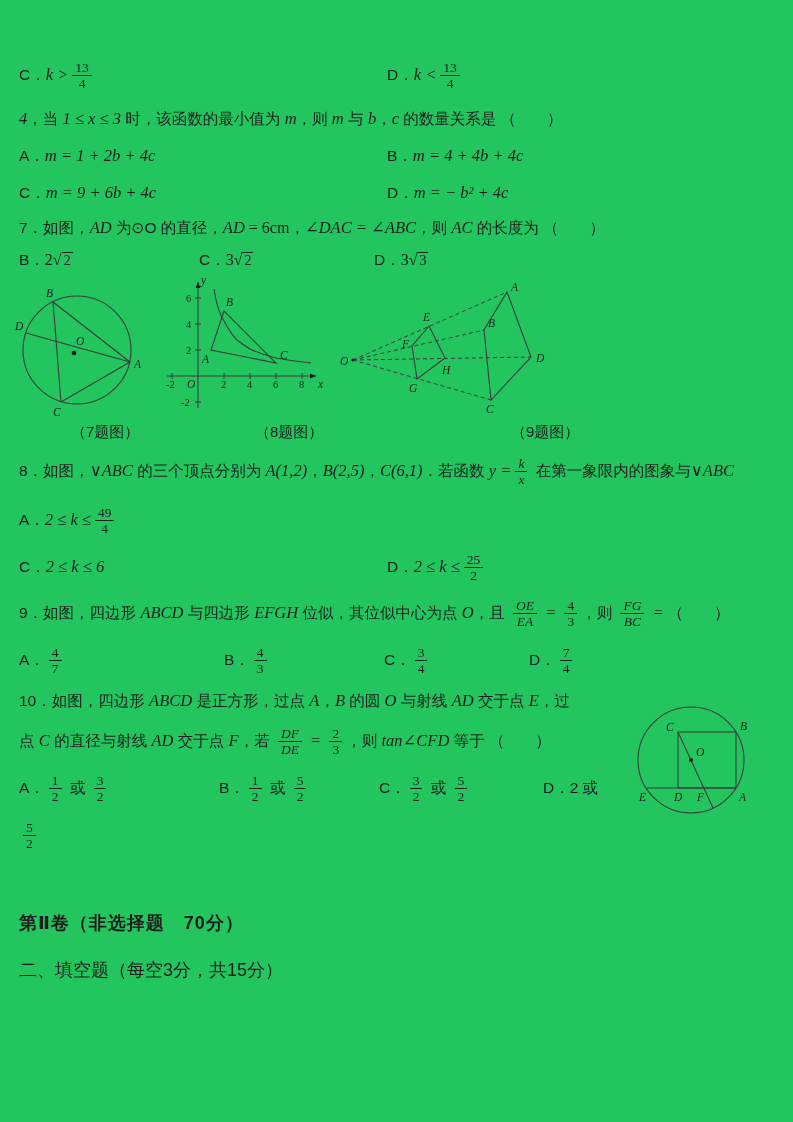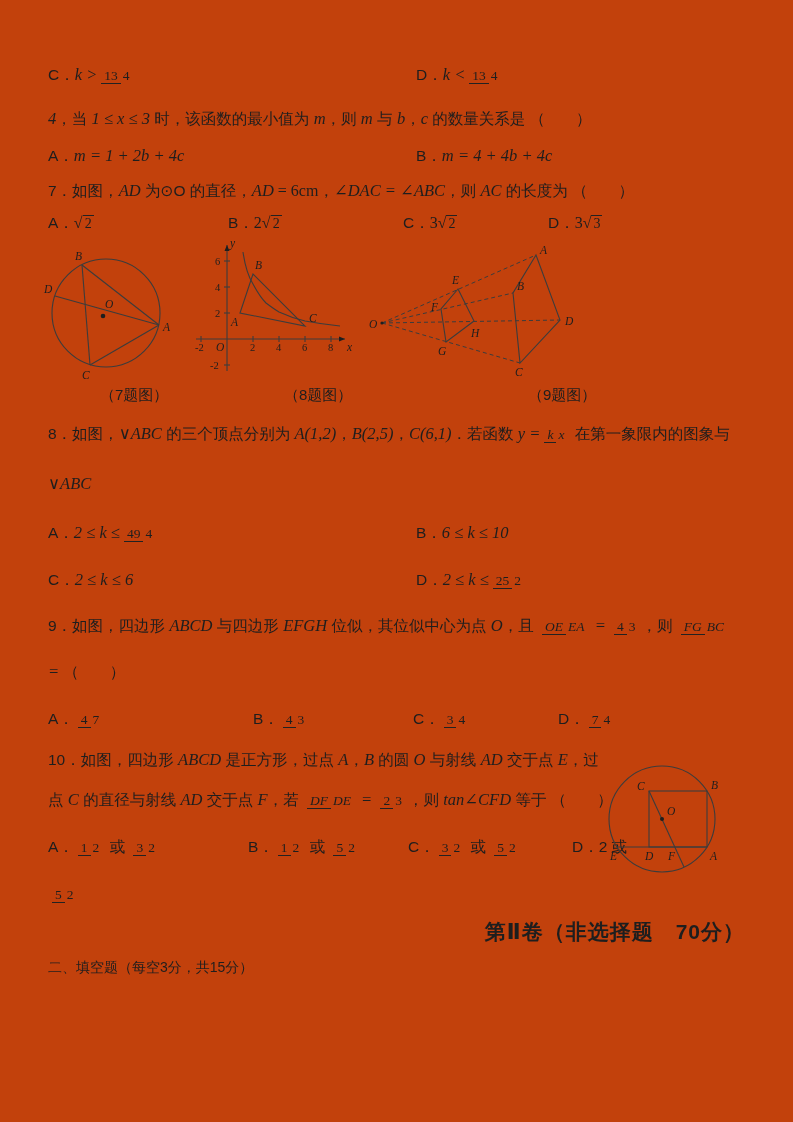--- a/index.html
+++ b/index.html
@@ -1,52 +1,52 @@
 <!DOCTYPE html>
 <html><head>
 <meta charset="utf-8">
 <style>
   *{box-sizing:border-box}
   html,body{margin:0;padding:0;background:#ffffff}
   body{width:793px;height:1122px;color:#1e1e1e;
        font-family:"Liberation Sans","DejaVu Sans",sans-serif;font-size:15.5px}
-  .sheet{position:relative;width:793px;height:1122px;padding:50px 48px 0;overflow:hidden;background:#c2410c}
+  .sheet{position:relative;width:793px;height:1122px;padding:50px 19px 0;overflow:hidden;background:#22c55e}
   .line{line-height:37px;min-height:37px}
   .tall{line-height:50px;min-height:50px}
   .med{line-height:46px;min-height:46px}
   .short{line-height:34px;min-height:34px}
   .row{display:grid}
   .cols2{grid-template-columns:368px 1fr}
   .cols4a{grid-template-columns:180px 175px 145px 1fr}
   .cols4b{grid-template-columns:205px 160px 145px 1fr}
   .cols4c{grid-template-columns:200px 160px 164px 1fr}
   .t{color:#1e1e1e}
   .m{font-family:"Liberation Serif","DejaVu Serif","DejaVu Sans",serif;font-style:italic;font-size:16.5px}
   .n{font-family:"Liberation Serif","DejaVu Serif","DejaVu Sans",serif;font-style:normal;font-size:16px}
-  .frac{display:inline-flex;flex-direction:row;align-items:center;vertical-align:middle;
+  .frac{display:inline-flex;flex-direction:column;align-items:center;vertical-align:middle;
         line-height:1.12;font-family:"Liberation Serif","DejaVu Serif",serif;font-size:13.5px;margin:0 4px;font-style:normal}
   .frac.it{font-style:italic}
   .frac .num{border-bottom:1px solid #222;padding:0 3px}
   .frac .den{padding:0 2px}
   .sq{font-family:"Liberation Serif","DejaVu Serif",serif;font-size:15px;white-space:nowrap}
   .sq .rsign{font-size:16px}
   .sq .rad{border-top:1px solid #222;padding:0 2px;font-size:14px}
   .figrow{position:relative;height:142px;margin-top:0}
   .figrow svg{position:absolute}
   #fig7{left:-6px;top:2px}
   #fig8{left:146px;top:-4px}
   #fig9{left:320px;top:4px}
   .caprow{position:relative;height:28px;line-height:28px}
   .caprow span{position:absolute;font-size:15px}
-  #cap7{left:52px} #cap8{left:236px} #cap9{left:480px}
+  #cap7{left:52px} #cap8{left:236px} #cap9{left:492px}
   .q10{position:relative}
   .q10 .txt{width:600px}
   .q10fig{position:absolute;right:-12px;top:6px}
-  .heading{text-align:right;font-weight:bold;font-size:21px;line-height:30px;letter-spacing:1px}
-  .sec2{line-height:28px;margin-top:6px;font-size:14px}
+  .heading{margin-top:50px;text-align:left;font-weight:bold;font-size:18px;line-height:30px;letter-spacing:1px}
+  .sec2{line-height:28px;margin-top:18px;font-size:18px}
   svg line,svg path,svg circle.o,svg polygon,svg rect{stroke:#3c3c3c;fill:none;stroke-width:1.1}
   svg .dash{stroke-dasharray:4 3;stroke-width:1}
   .lbl{font-family:"Liberation Serif","DejaVu Serif",serif;font-style:italic;font-size:11.5px;fill:#1e1e1e;stroke:none}
   .tick{font-family:"Liberation Serif","DejaVu Serif",serif;font-size:10.5px;fill:#1e1e1e;stroke:none}
   .dot{fill:#1e1e1e;stroke:none}
 </style>
 </head>
 <body>
 
 <div class="sheet">
@@ -60,24 +60,27 @@
           <span class="num">13</span>
           <span class="den">4</span>
         </span></div>
   </div>
 
   <div class="line"><span class="m">4</span><span class="t">，当 </span><span class="m">1 ≤ x ≤ 3</span><span class="t"> 时，该函数的最小值为 </span><span class="m">m</span><span class="t">，则 </span><span class="m">m</span><span class="t"> 与 </span><span class="m">b</span><span class="t">，</span><span class="m">c</span><span class="t"> 的数量关系是 （　　）</span></div>
   <div class="row cols2 line">
     <div class="opt"><span class="t">A．</span><span class="m">m = 1 + 2b + 4c</span></div>
     <div class="opt"><span class="t">B．</span><span class="m">m = 4 + 4b + 4c</span></div>
   </div>
+  <div class="row cols2 line">
+    <div class="opt"><span class="t">C．</span><span class="m">m = 9 + 6b + 4c</span></div>
+    <div class="opt"><span class="t">D．</span><span class="m">m = − b² + 4c</span></div>
+  </div>
 
   <div class="line short"><span class="t">7．如图，</span><span class="m">AD</span><span class="t"> 为⊙O 的直径，</span><span class="m">AD</span><span class="n"> = 6cm</span><span class="t">，</span><span class="m">∠DAC = ∠ABC</span><span class="t">，则 </span><span class="m">AC</span><span class="t"> 的长度为 （　　）</span></div>
   <div class="row cols4a short" style="line-height:30px;min-height:30px">
-    <div class="opt"><span class="t">A．</span><span class="sq"><span class="rsign">√</span><span class="rad">2</span></span></div>
     <div class="opt"><span class="t">B．</span><span class="sq"><span class="n">2</span><span class="rsign">√</span><span class="rad">2</span></span></div>
     <div class="opt"><span class="t">C．</span><span class="sq"><span class="n">3</span><span class="rsign">√</span><span class="rad">2</span></span></div>
     <div class="opt"><span class="t">D．</span><span class="sq"><span class="n">3</span><span class="rsign">√</span><span class="rad">3</span></span></div>
   </div>
 
   <div class="figrow">
 
     <svg id="fig7" width="135" height="142" viewBox="0 0 135 142">
       <circle class="o" cx="64" cy="72" r="54"></circle>
       <line x1="40" y1="24" x2="117" y2="84"></line>
@@ -152,21 +155,20 @@
 
   <div class="line tall"><span class="t">8．如图，</span><span class="m">∨ABC</span><span class="t"> 的三个顶点分别为 </span><span class="m">A(1,2)</span><span class="t">，</span><span class="m">B(2,5)</span><span class="t">，</span><span class="m">C(6,1)</span><span class="t">．若函数 </span><span class="m">y =</span><span class="frac it">
         <span class="num">k</span>
         <span class="den">x</span>
       </span><span class="t"> 在第一象限内的图象与</span><span class="m">∨ABC</span></div>
   <div class="row cols2 tall" style="line-height:48px;min-height:48px">
     <div class="opt"><span class="t">A．</span><span class="m">2 ≤ k ≤</span><span class="frac">
           <span class="num">49</span>
           <span class="den">4</span>
         </span></div>
-    <div class="opt"><span class="t">B．</span><span class="m">6 ≤ k ≤ 10</span></div>
   </div>
   <div class="row cols2 med">
     <div class="opt"><span class="t">C．</span><span class="m">2 ≤ k ≤ 6</span></div>
     <div class="opt"><span class="t">D．</span><span class="m">2 ≤ k ≤</span><span class="frac">
           <span class="num">25</span>
           <span class="den">2</span>
         </span></div>
   </div>
 
   <div class="line med"><span class="t">9．如图，四边形 </span><span class="m">ABCD</span><span class="t"> 与四边形 </span><span class="m">EFGH</span><span class="t"> 位似，其位似中心为点 </span><span class="m">O</span><span class="t">，且 </span><span class="frac it">

